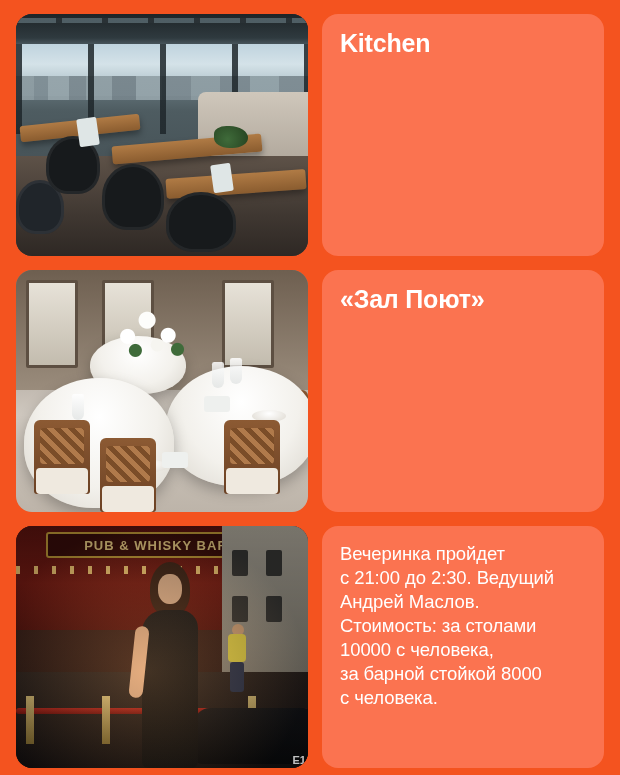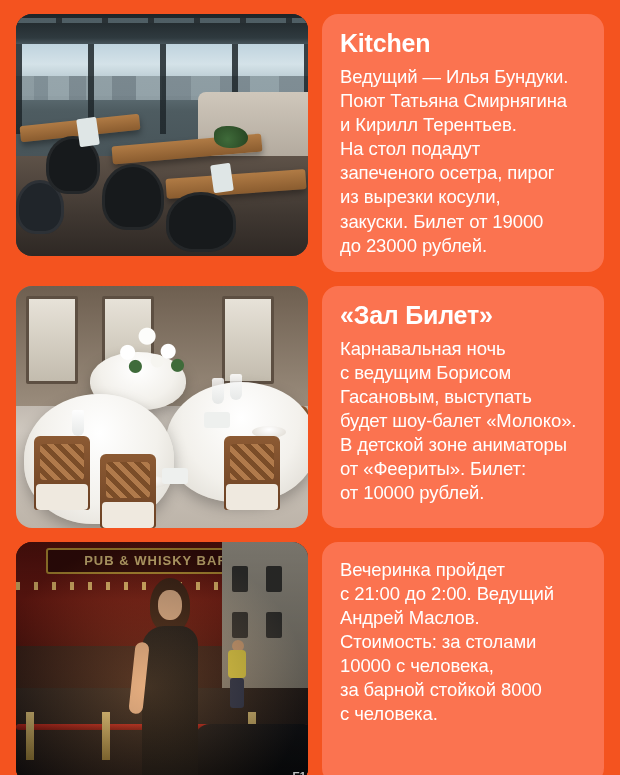--- a/index.html
+++ b/index.html
@@ -318,28 +318,20 @@
       <div class="chair c4"></div>
       <div class="chair c1"></div>
       <div class="chair c2"></div>
       <div class="chair c3"></div>
       <div class="napkin n1"></div>
       <div class="napkin n2"></div>
       <div class="plant"></div>
     </div>
     <div class="panel">
       <h2>Kitchen</h2>
-      <p>Ведущий — Илья Бундуки.
-Поют Татьяна Смирнягина
-и Кирилл Терентьев.
-На стол подадут
-запеченого осетра, пирог
-из вырезки косули,
-закуски. Билет от 19000
-до 23000 рублей.</p>
     </div>
   </div>
 
   <div class="card">
     <div class="photo p2">
       <div class="wall"></div>
       <div class="win w1"></div>
       <div class="win w2"></div>
       <div class="win w3"></div>
       <div class="cloth cl3"></div>
@@ -353,28 +345,21 @@
       <div class="plate pl3"></div>
       <div class="plate pl1"></div>
       <div class="plate pl2"></div>
       <div class="napk2 nk1"></div>
       <div class="napk2 nk2"></div>
       <div class="chair2 ch3"></div>
       <div class="chair2 ch1"></div>
       <div class="chair2 ch2"></div>
     </div>
     <div class="panel">
-      <h2>«Зал Билет»</h2>
-      <p>Карнавальная ночь
-с ведущим Борисом
-Гасановым, выступать
-будет шоу-балет «Молоко».
-В детской зоне аниматоры
-от «Феериты». Билет:
-от 10000 рублей.</p>
+      <h2>«Зал Поют»</h2>
     </div>
   </div>
 
   <div class="card">
     <div class="photo p3">
       <div class="facade"></div>
       <div class="sign">Pub &amp; Whisky Bar</div>
       <div class="lights"></div>
       <div class="bld">
         <i style="left:10px;top:24px"></i>
@@ -397,21 +382,21 @@
         <div class="hair"></div>
         <div class="face"></div>
         <div class="dress"></div>
         <div class="arm"></div>
       </div>
       <div class="glow"></div>
       <div class="wm">E1</div>
     </div>
     <div class="panel">
       <p>Вечеринка пройдет
-с 21:00 до 2:00. Ведущий
+с 21:00 до 2:30. Ведущий
 Андрей Маслов.
 Стоимость: за столами
 10000 с человека,
 за барной стойкой 8000
 с человека.</p>
     </div>
   </div>
 
 
 </div>

